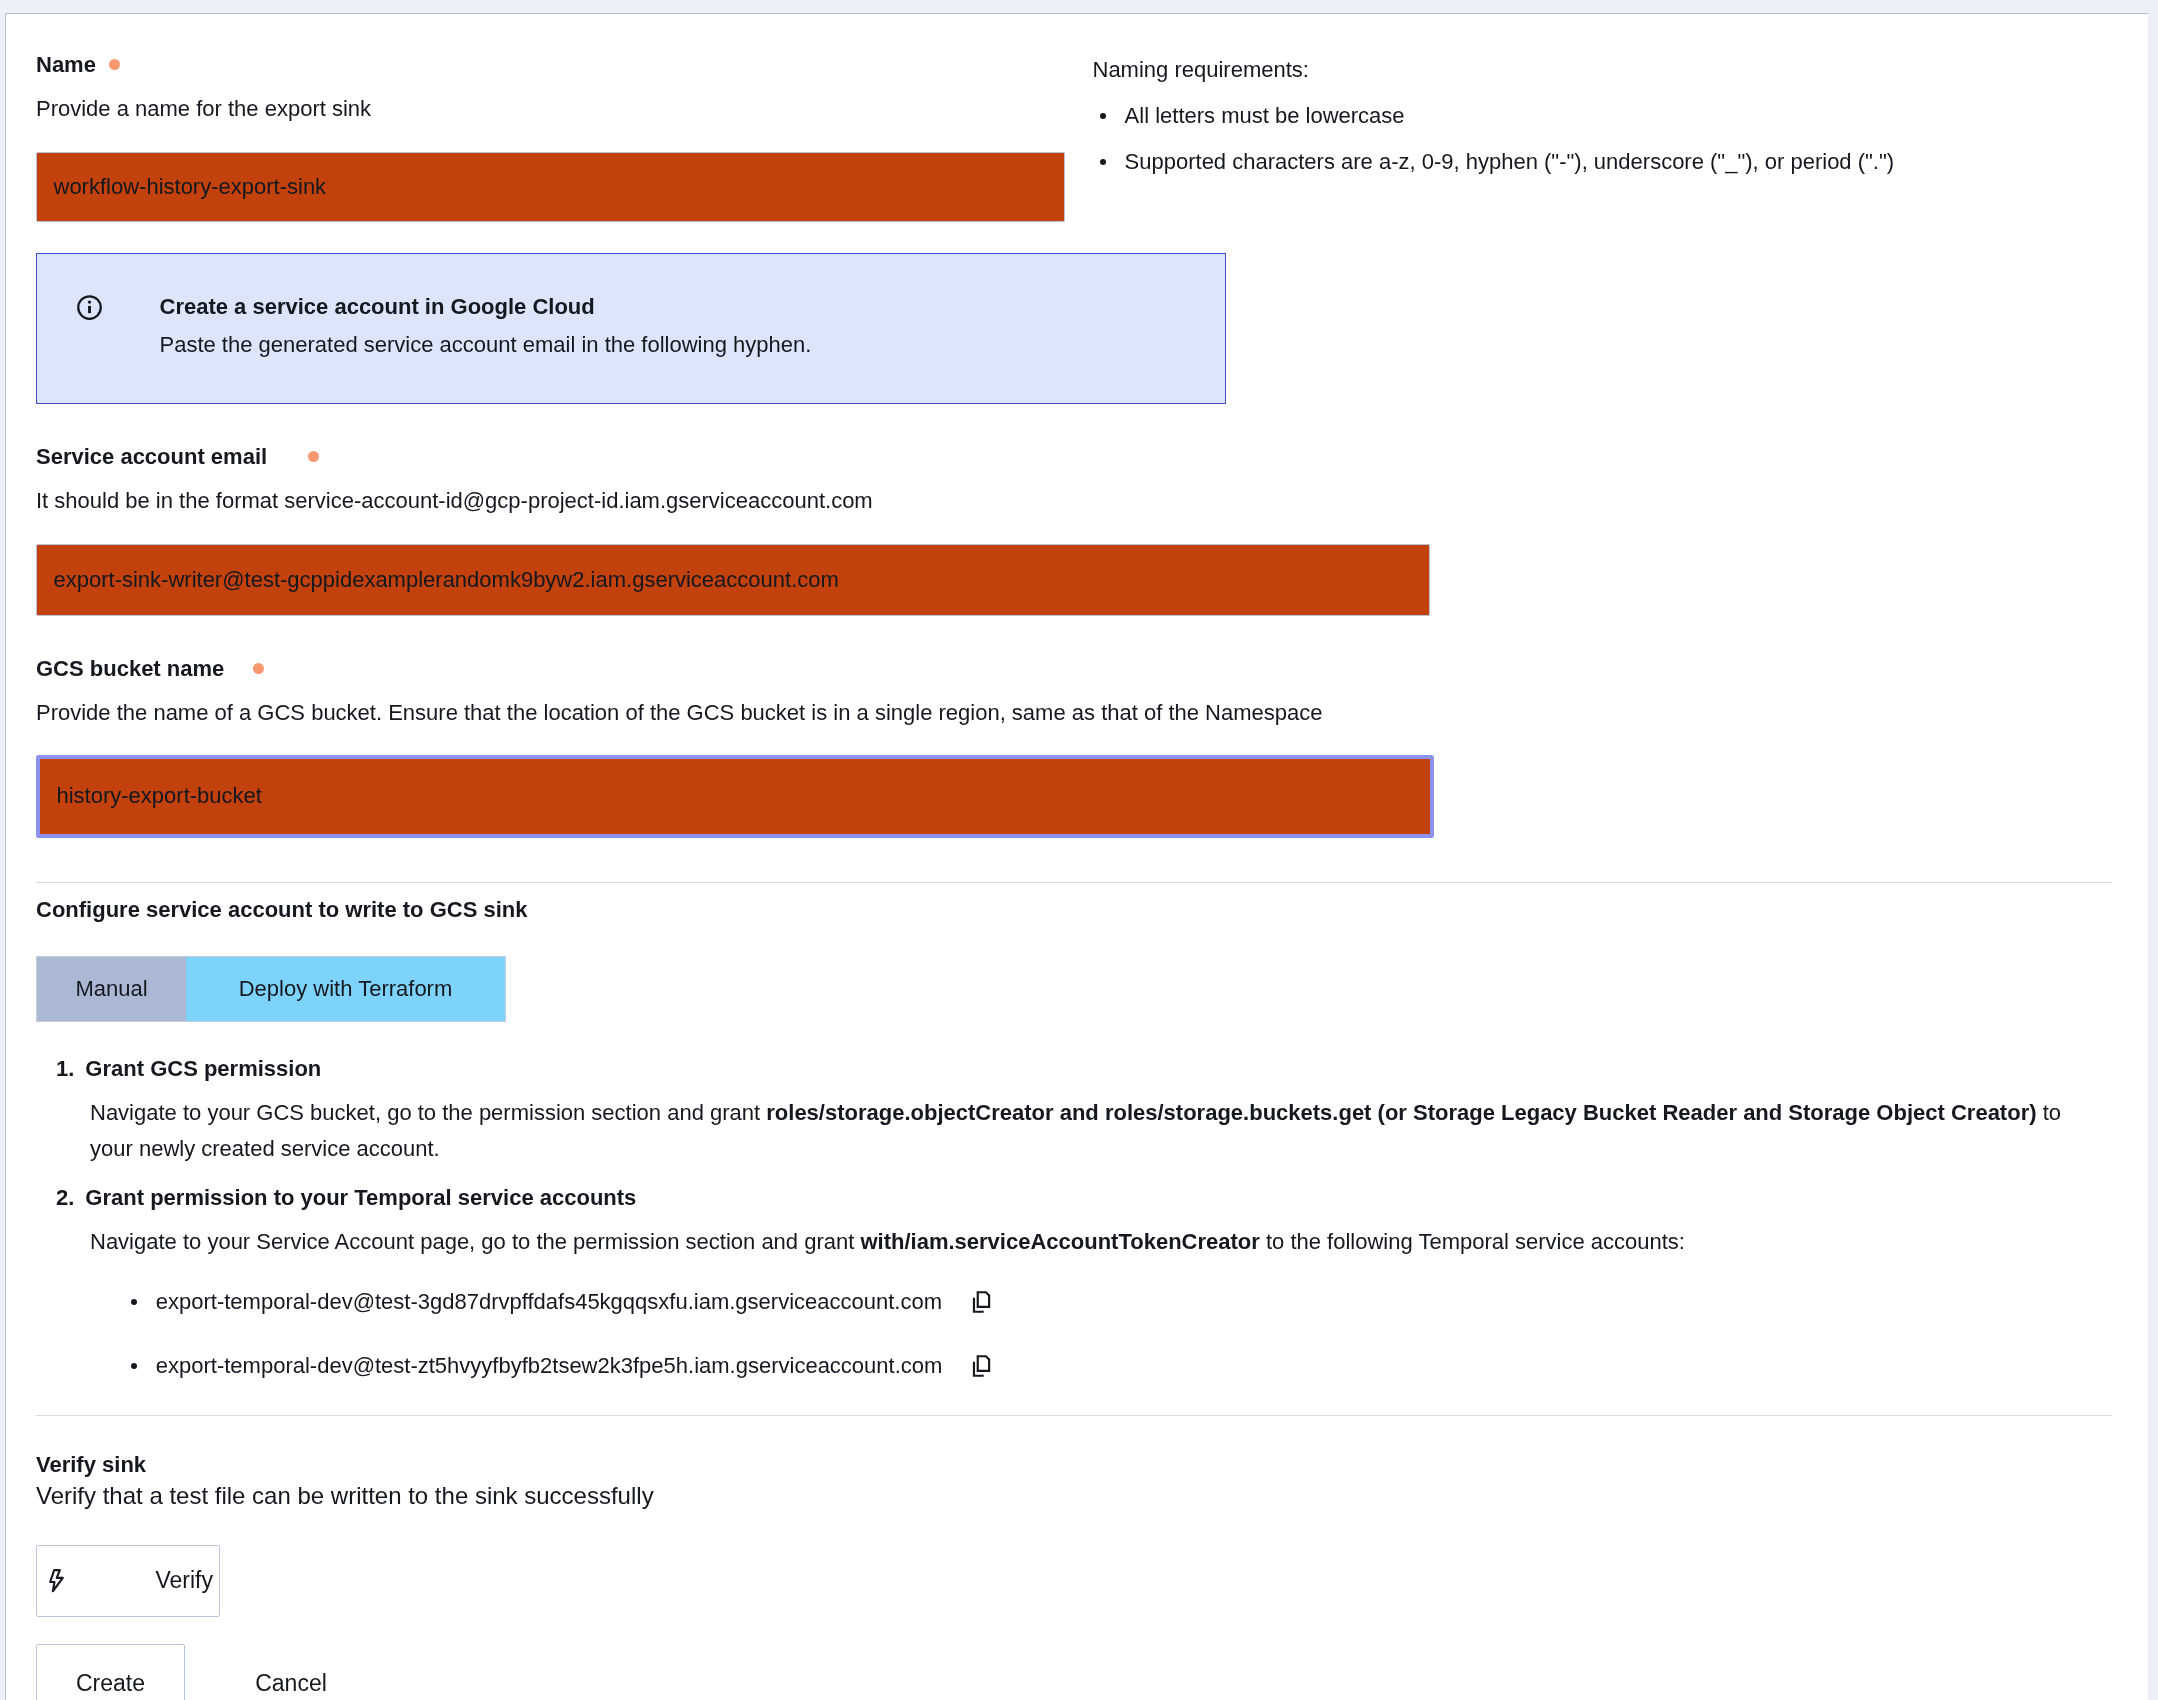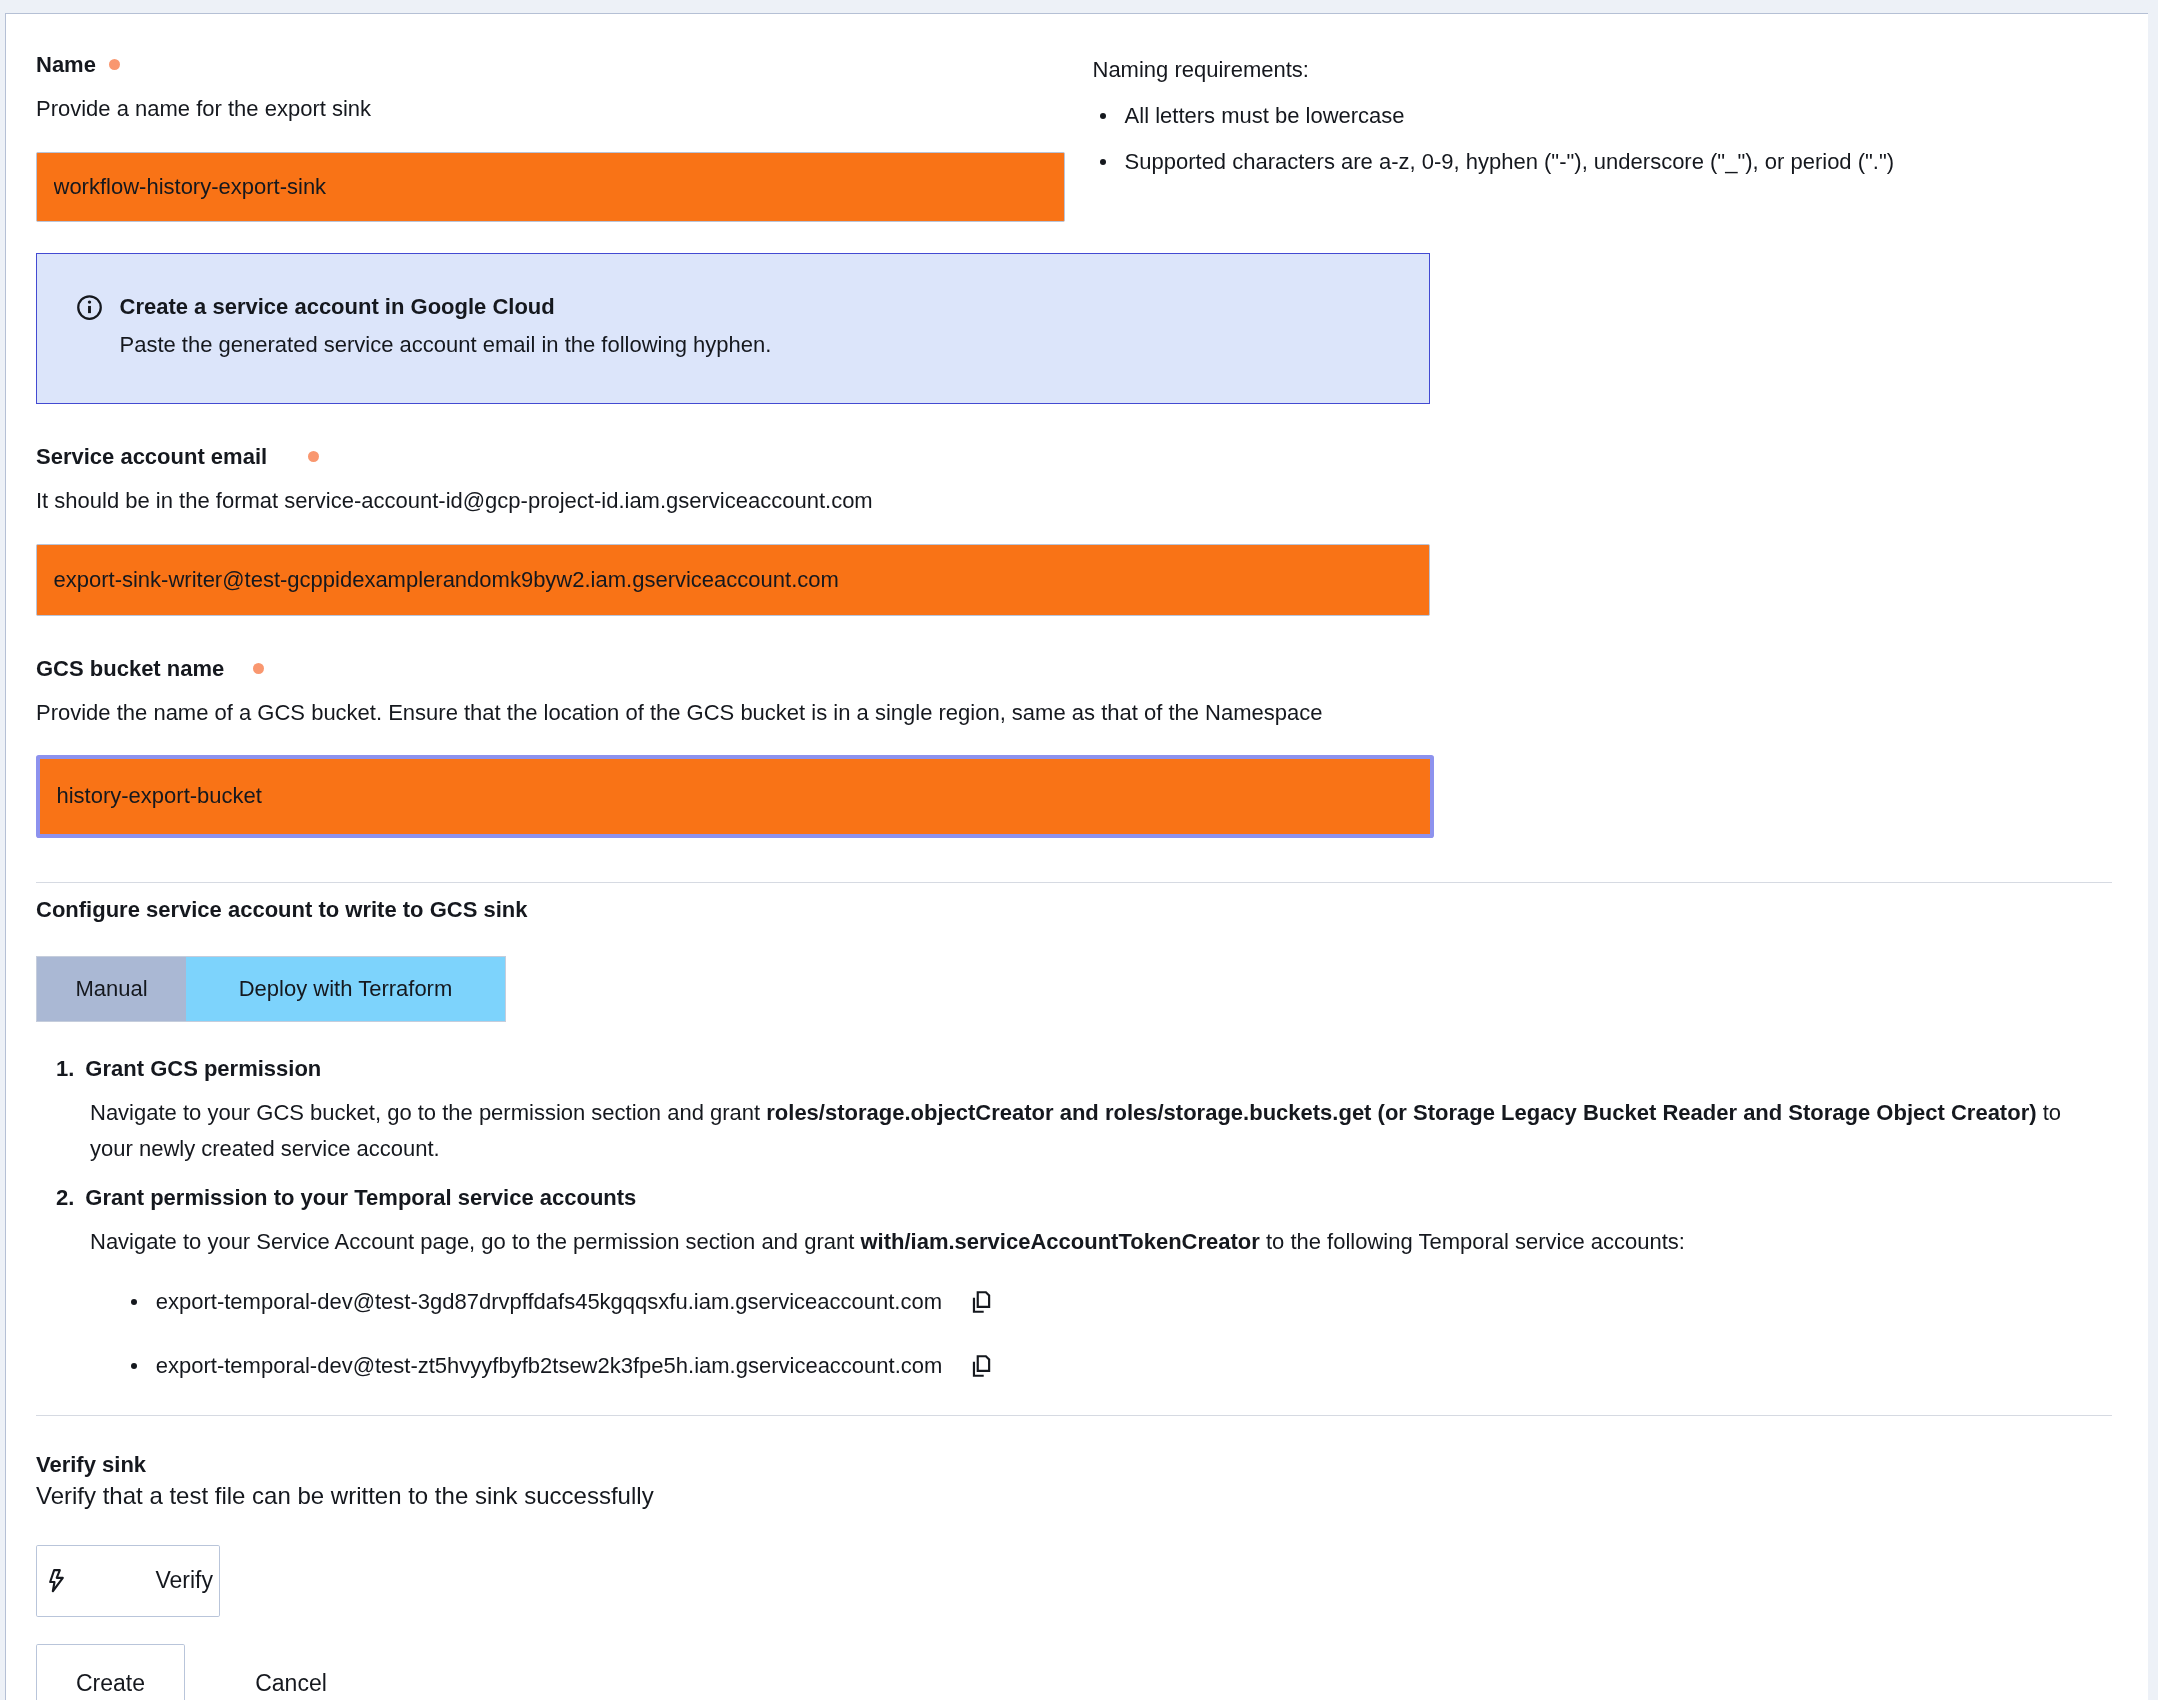--- a/index.html
+++ b/index.html
@@ -20,41 +20,42 @@
   .col-left{width:1029px;flex:0 0 auto;}
   .col-right{margin-left:27.5px;flex:1 1 auto;padding-top:1.8px;}
 
   .field-label{display:flex;align-items:center;font-weight:700;font-size:22px;height:27.5px;}
   .req-dot{width:11px;height:11px;border-radius:50%;background:#f9976f;margin-left:13px;flex:0 0 auto;}
   .hint{margin-top:13px;font-size:22px;line-height:33px;}
 
   input.text-input{
     display:block;box-sizing:border-box;
     height:72px;width:1394px;
-    border:1.8px solid #b9c4d8;border-radius:1.8px;background:#f97316;
+    border:1.8px solid #b9c4d8;border-radius:1.8px;background:#c2410c;
     font-family:inherit;font-size:22px;color:#15181e;
     padding:0 16.5px;outline:none;
   }
   input.text-input.name{width:1029px;height:70px;margin-top:27.5px;}
   input.text-input.email{margin-top:27.5px;}
   input.text-input.bucket{
     margin-top:26px;width:1398px;height:83px;
     border:4.6px solid #8d92ee;border-radius:2.8px;
   }
 
   .req-title{line-height:33px;}
   .req-list{margin-top:7.3px;}
   .req-item{display:flex;line-height:33px;margin-top:13px;}
   .dot{width:6.4px;height:6.4px;border-radius:50%;background:#15181e;flex:0 0 auto;margin:13.8px 18.4px 0 7.3px;}
 
   .info-box{
-    margin-top:31px;width:1394px;height:151px;box-sizing:border-box;
+    margin-top:31px;width:1190px;height:151px;box-sizing:border-box;
     background:#dce5fa;border:1.8px solid #434ad2;
     display:flex;align-items:flex-start;
     padding:39px 27.5px 0 39px;
+    gap:40px;
   }
   .info-icon-wrap{flex:0 0 auto;margin-top:0.9px;}
   .info-text{margin-left:16.5px;}
   .info-title{font-weight:700;font-size:22px;line-height:27.5px;}
   .info-body{margin-top:10px;font-size:22px;line-height:27.5px;}
 
   .sec-label-sa{margin-top:39px;gap:28px;}
   .sec-label-bucket{margin-top:39px;gap:16px;}
 
   .divider{height:0;border-top:1.8px solid #d6dae2;margin-top:44px;width:2076px;}

